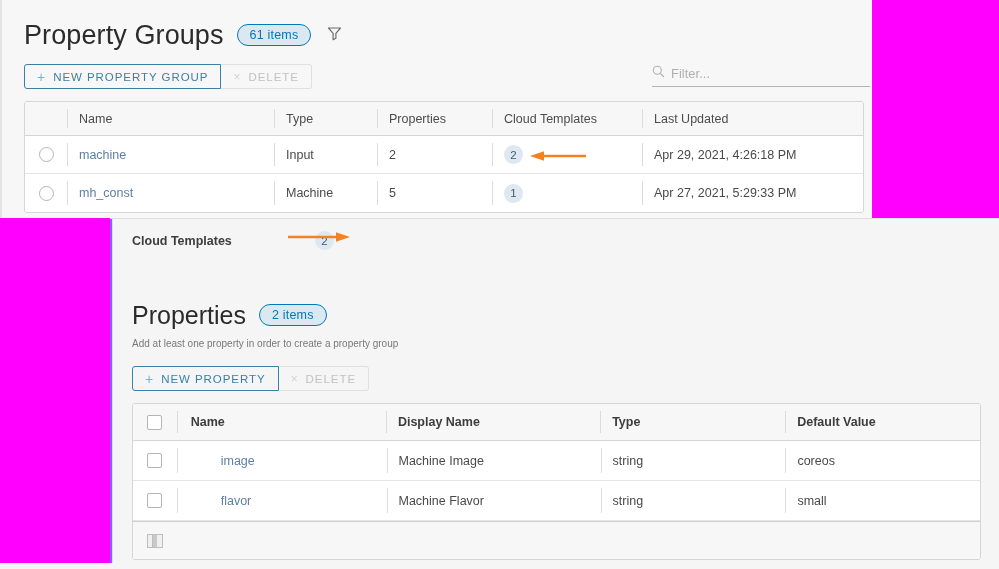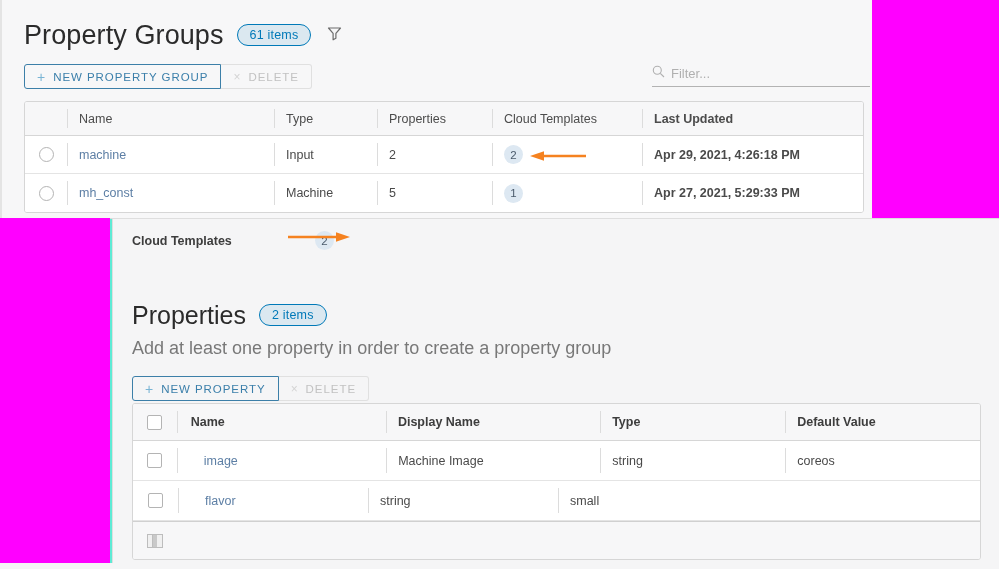--- a/index.html
+++ b/index.html
@@ -9,21 +9,21 @@
     height: 569px;
     overflow: hidden;
     font-family: "Liberation Sans", sans-serif;
     background: #f7f7f8;
   }
 
   .screen {
     position: relative;
     width: 990px;
     height: 569px;
-    background: #5eead4;
+    background: #8b5cf6;
   }
 
   
   .magenta-right {
     position: absolute;
     left: 872px; top: 0;
     width: 127px; height: 218px;
     background: #ff00ff;
     z-index: 40;
   }
@@ -175,21 +175,21 @@
     position: absolute;
     left: 0; top: 7px; bottom: 7px;
     width: 1px;
     background: #dcdcdc;
   }
   .c-sel  { width: 42px; padding-left: 0; justify-content: center; }
   .c-name { width: 207px; }
   .c-type { width: 103px; }
   .c-props{ width: 115px; }
   .c-tpl  { width: 150px; }
-  .c-upd  { width: 220px; font-weight: bold; }
+  .c-upd  { width: 220px; }
 
   .radio {
     width: 15px; height: 15px;
     border: 1px solid #b4b4b4;
     border-radius: 50%;
     background: #fff;
     cursor: pointer;
   }
   .link {
     color: #5d7fa5;
@@ -252,21 +252,21 @@
     gap: 13px;
     padding: 50px 0 0 19px;
   }
   .sec-title {
     font-size: 25px;
     font-weight: 400;
     color: #2b2b2b;
     line-height: 30px;
   }
   .sec-sub {
-    font-size: 18px;
+    font-size: 10px;
     color: #787878;
     padding: 8px 8px 0 19px;
   }
 
   .btn-row2 {
     display: flex;
     align-items: center;
     margin: 17px 0 0 19px;
   }
 
@@ -294,21 +294,21 @@
   }
   .grid-bot .gfoot {
     display: flex;
     align-items: center;
     height: 38px;
     background: #f7f7f8;
     border-top: 1px solid #d0d0d0;
     padding-left: 14px;
   }
   .b-sel  { width: 45px; padding-left: 0; justify-content: center; }
-  .b-name { width: 190px; padding-left: 27px; }
+  .b-name { width: 190px; padding-left: 44px; }
   .b-disp { width: 220px; margin-left: 24px; }
   .b-type { width: 190px; }
   .b-def  { width: 200px; }
 
   .checkbox {
     width: 15px; height: 15px;
     border: 1px solid #b4b4b4;
     border-radius: 2px;
     background: #fff;
     cursor: pointer;
@@ -483,20 +483,21 @@
         <div class="gcell b-def sep">coreos</div>
       </div>
 
       <div class="grow">
         <div class="gcell b-sel">
           <span class="checkbox"></span>
         </div>
         <div class="gcell b-name sep">
           <span class="link">flavor</span>
         </div>
+        <div class="gcell b-disp sep">Machine Flavor</div>
         <div class="gcell b-type sep">string</div>
         <div class="gcell b-def sep">small</div>
       </div>
 
       <div class="gfoot">
         <span class="colpicker"></span>
       </div>
     </div>
   </div>
 

